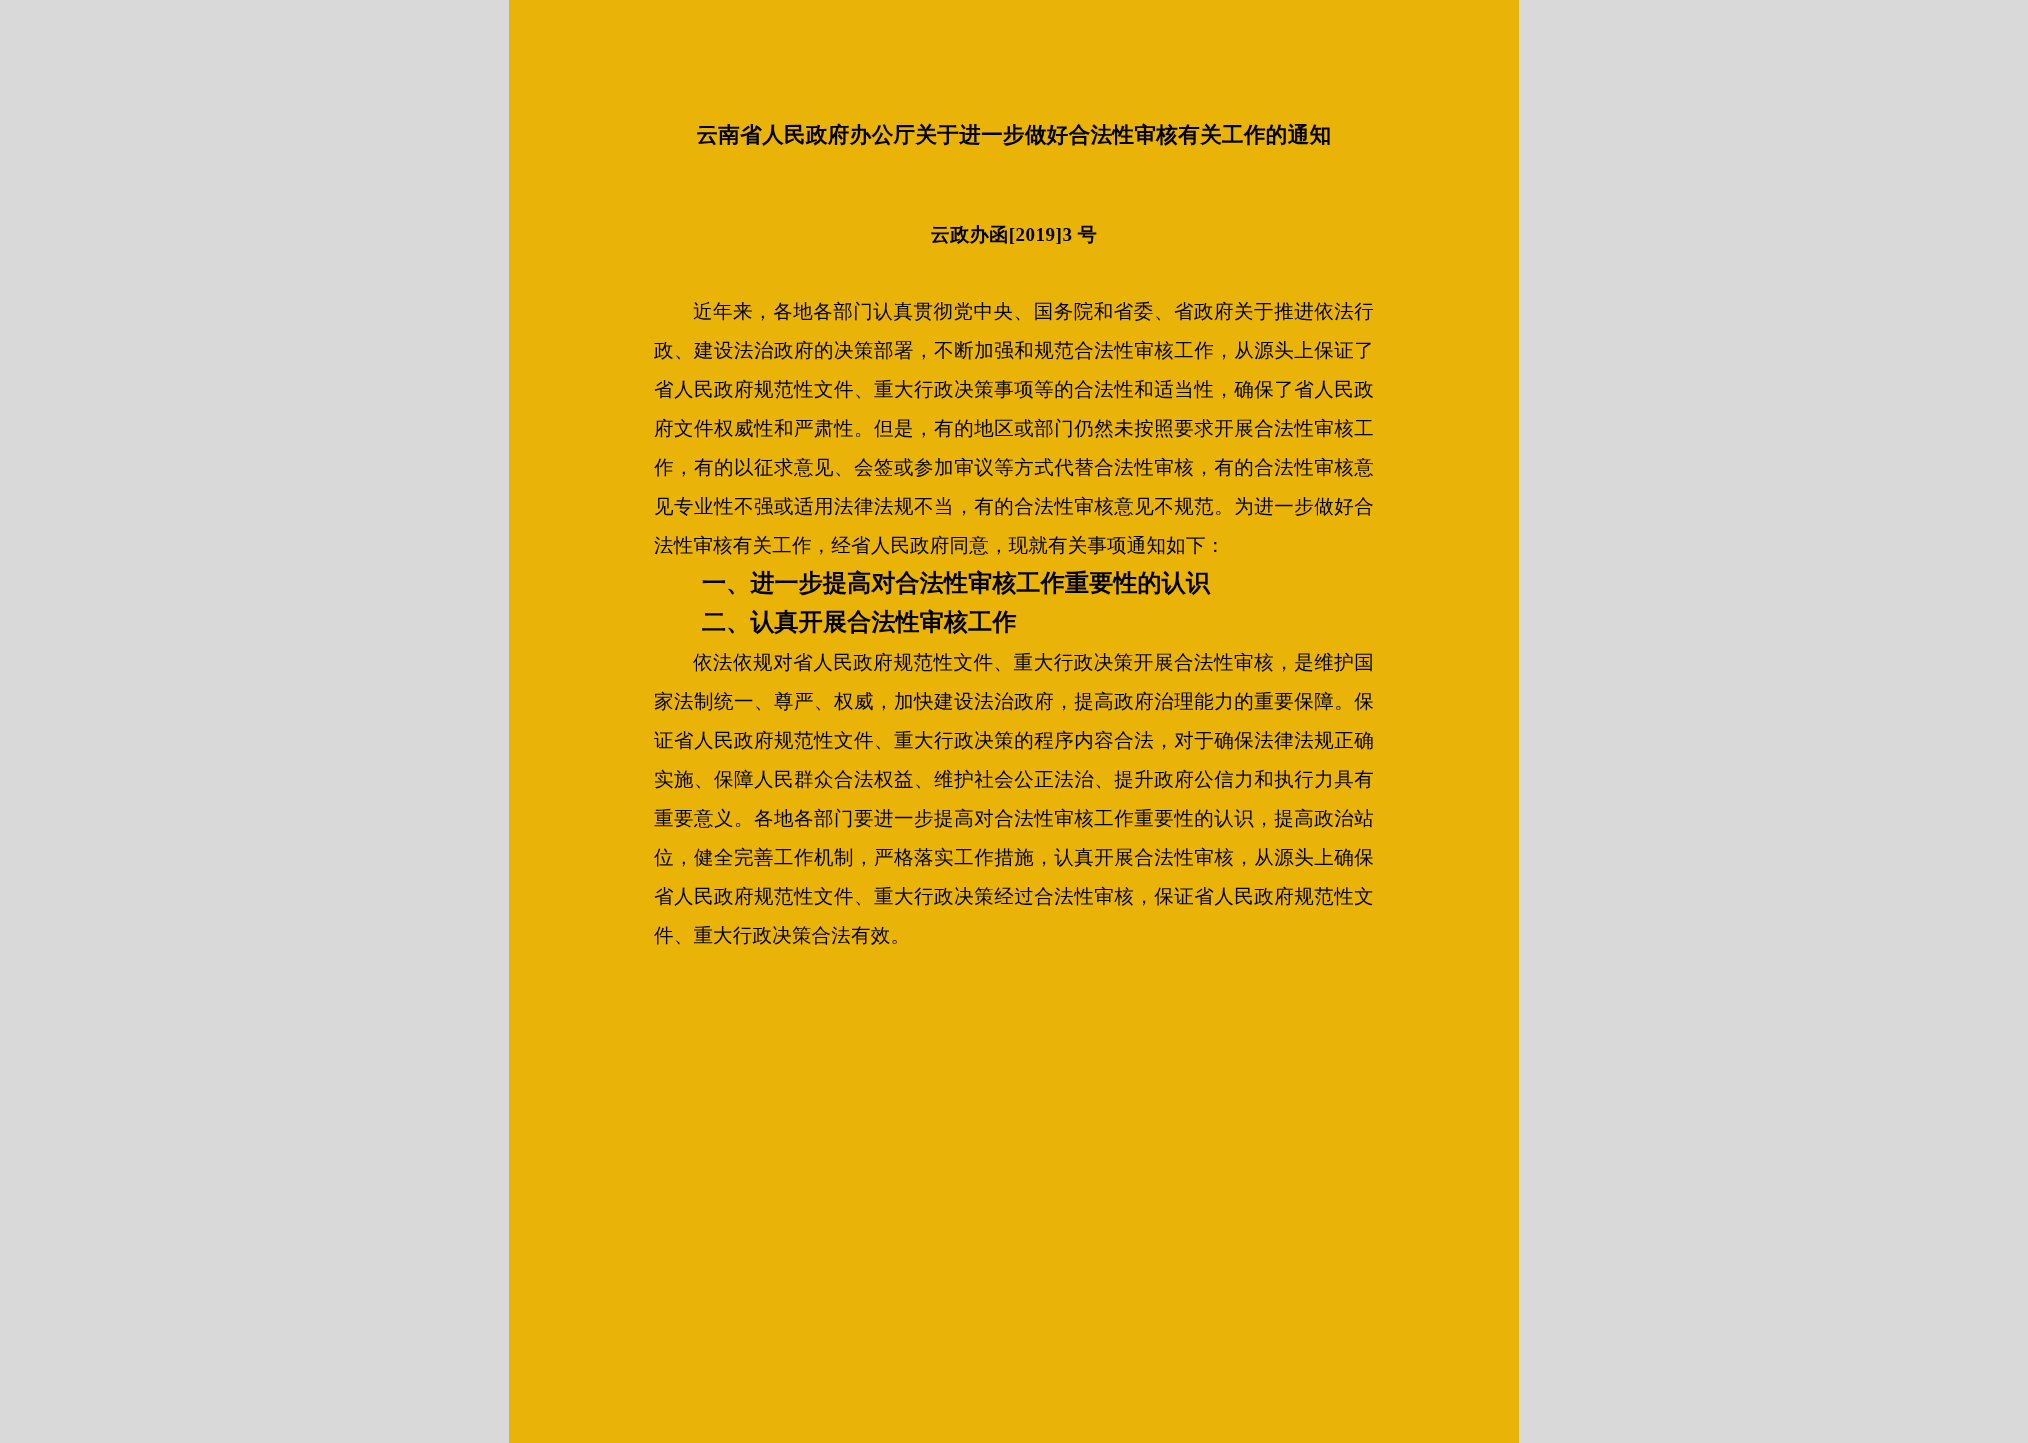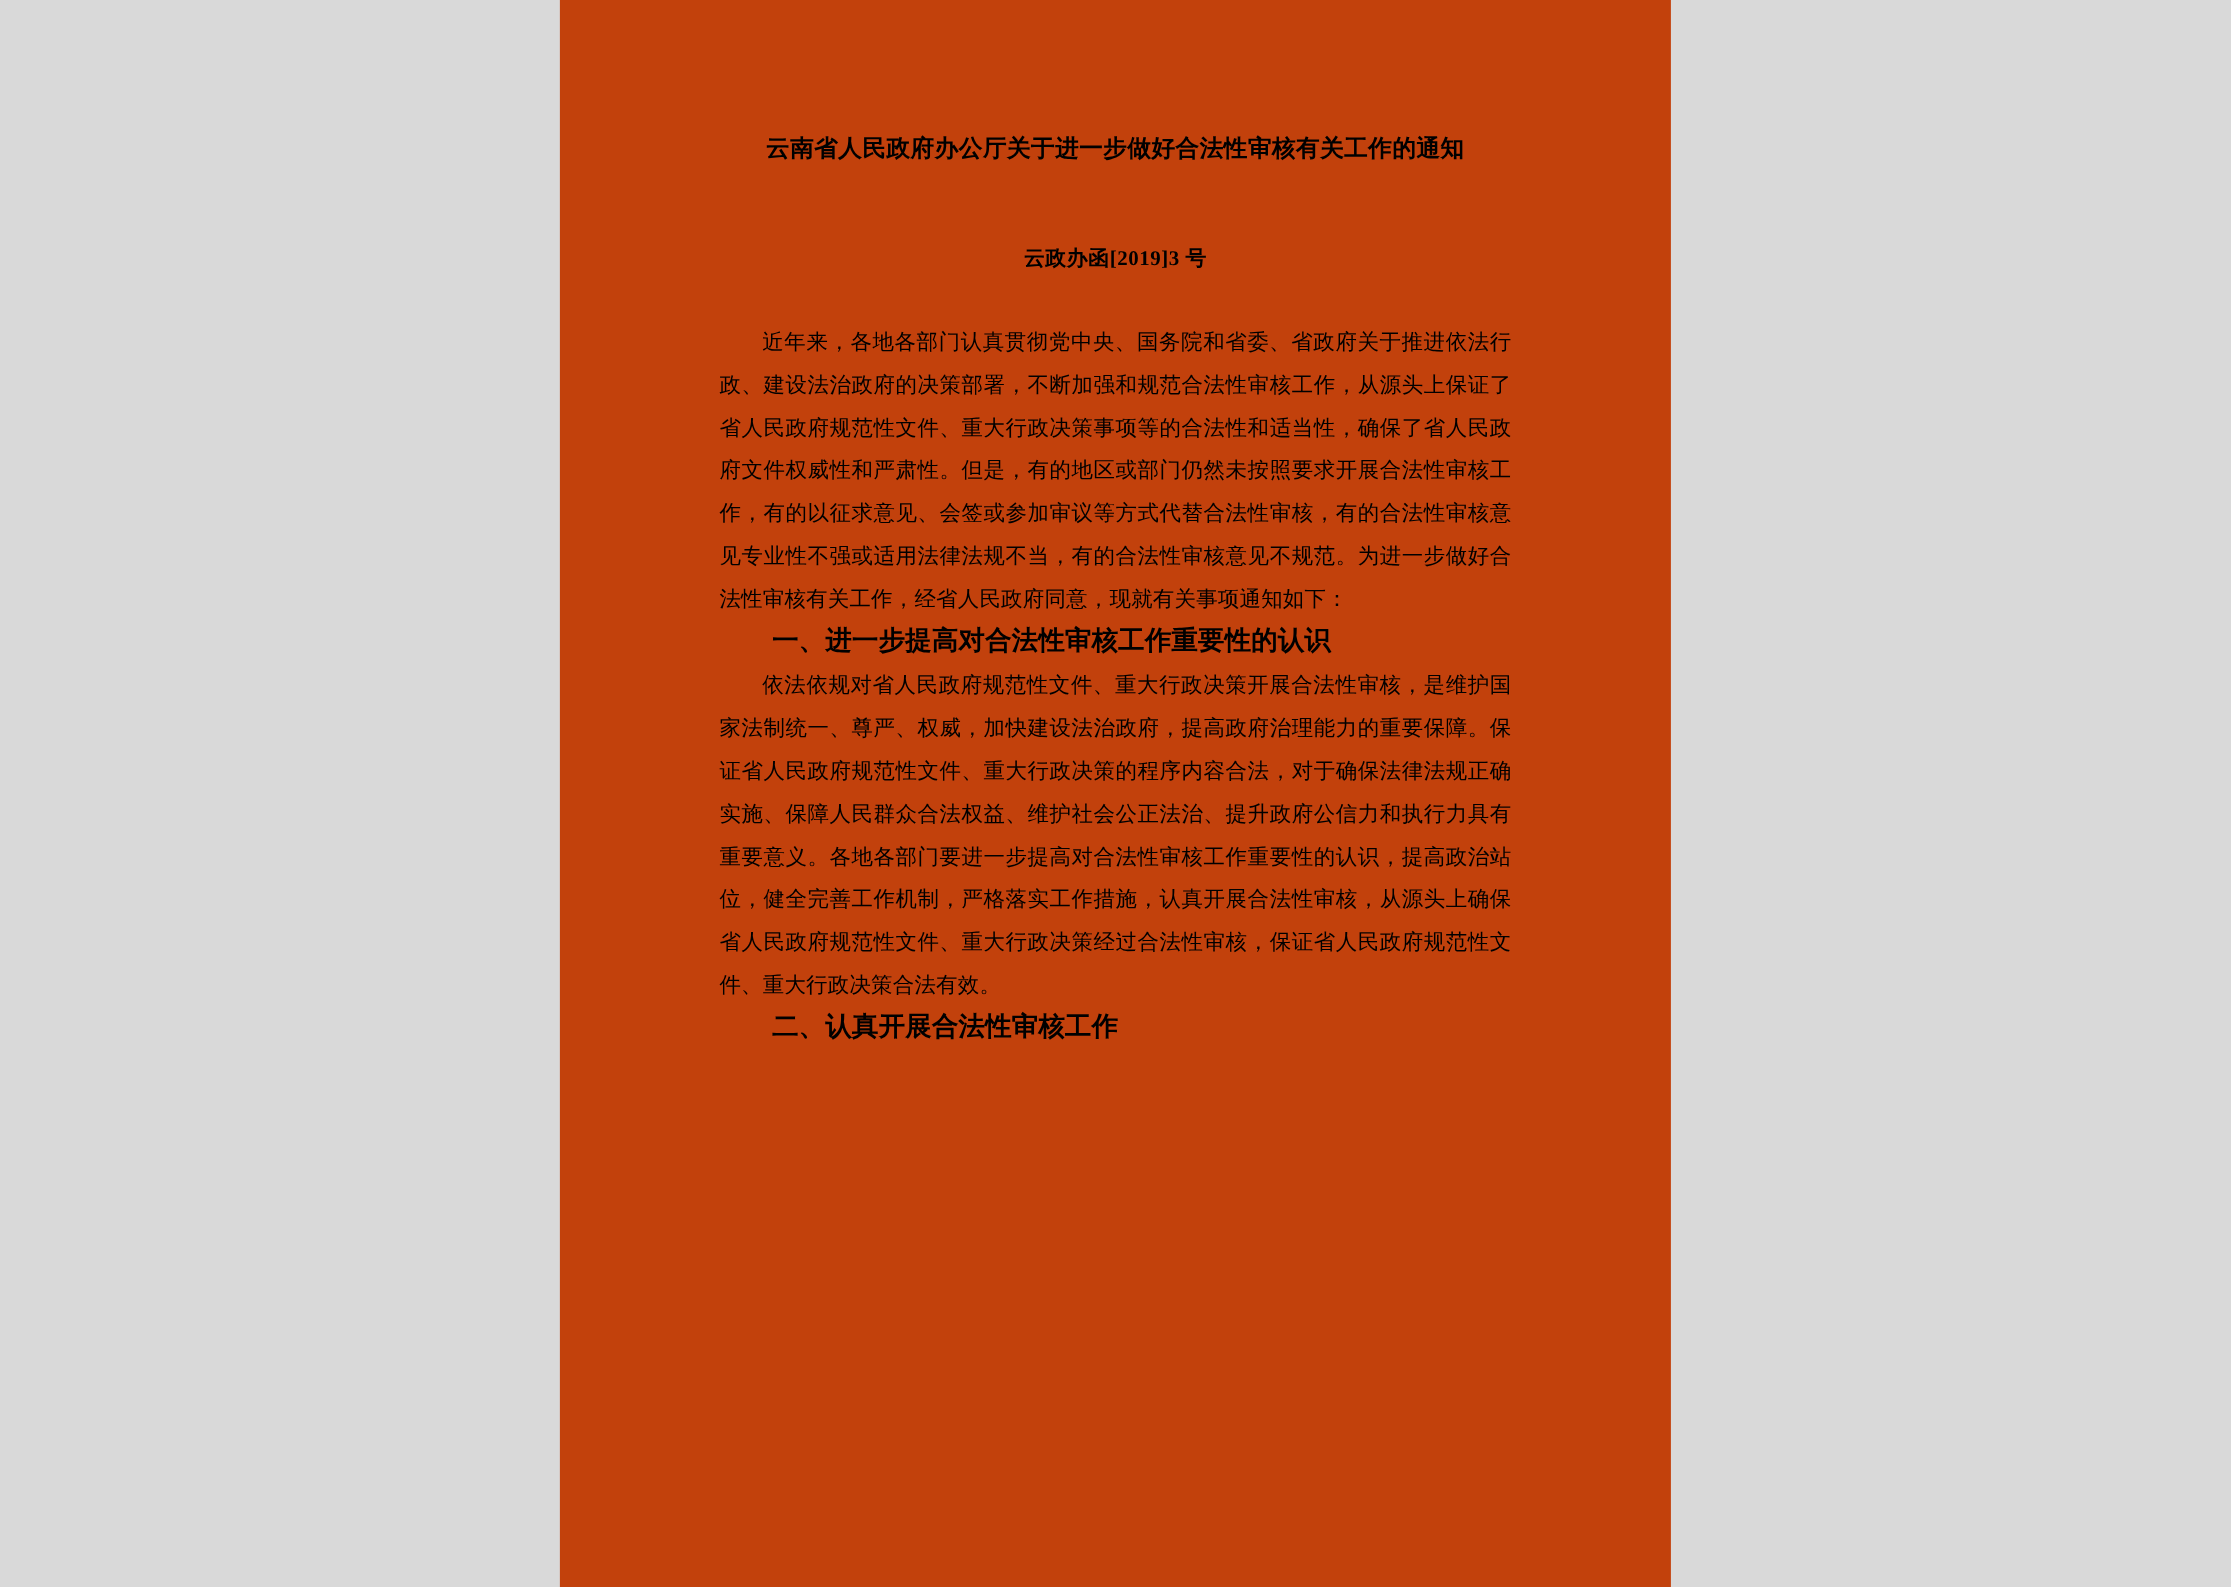--- a/index.html
+++ b/index.html
@@ -15,21 +15,21 @@
   }
   .viewer {
     width: 2028px;
     height: 1443px;
     position: relative;
     display: flex;
     justify-content: center;
     align-items: flex-start;
   }
   .page {
-    background: #c2410c;
+    background: #eab308;
     width: 1010px;
     height: 1443px;
     position: relative;
     box-sizing: border-box;
     padding: 12px;
   }
   .page-inner {
     position: absolute;
     left: 145px;
     top: 0;
@@ -95,22 +95,22 @@
         <div class="doc-title">云南省人民政府办公厅关于进一步做好合法性审核有关工作的通知</div>
 
         <div class="doc-number">云政办函[2019]3 号</div>
 
         <div class="body-block">
 
           <p class="para indent">近年来，各地各部门认真贯彻党中央、国务院和省委、省政府关于推进依法行政、建设法治政府的决策部署，不断加强和规范合法性审核工作，从源头上保证了省人民政府规范性文件、重大行政决策事项等的合法性和适当性，确保了省人民政府文件权威性和严肃性。但是，有的地区或部门仍然未按照要求开展合法性审核工作，有的以征求意见、会签或参加审议等方式代替合法性审核，有的合法性审核意见专业性不强或适用法律法规不当，有的合法性审核意见不规范。为进一步做好合法性审核有关工作，经省人民政府同意，现就有关事项通知如下：</p>
 
           <p class="para heading">一、进一步提高对合法性审核工作重要性的认识</p>
 
+          <p class="para heading">二、认真开展合法性审核工作</p>
+
           <p class="para indent">依法依规对省人民政府规范性文件、重大行政决策开展合法性审核，是维护国家法制统一、尊严、权威，加快建设法治政府，提高政府治理能力的重要保障。保证省人民政府规范性文件、重大行政决策的程序内容合法，对于确保法律法规正确实施、保障人民群众合法权益、维护社会公正法治、提升政府公信力和执行力具有重要意义。各地各部门要进一步提高对合法性审核工作重要性的认识，提高政治站位，健全完善工作机制，严格落实工作措施，认真开展合法性审核，从源头上确保省人民政府规范性文件、重大行政决策经过合法性审核，保证省人民政府规范性文件、重大行政决策合法有效。</p>
-
-          <p class="para heading">二、认真开展合法性审核工作</p>
 
         </div>
 
       </div>
     </div>
   </div>
 </div>
 
 </body></html>

